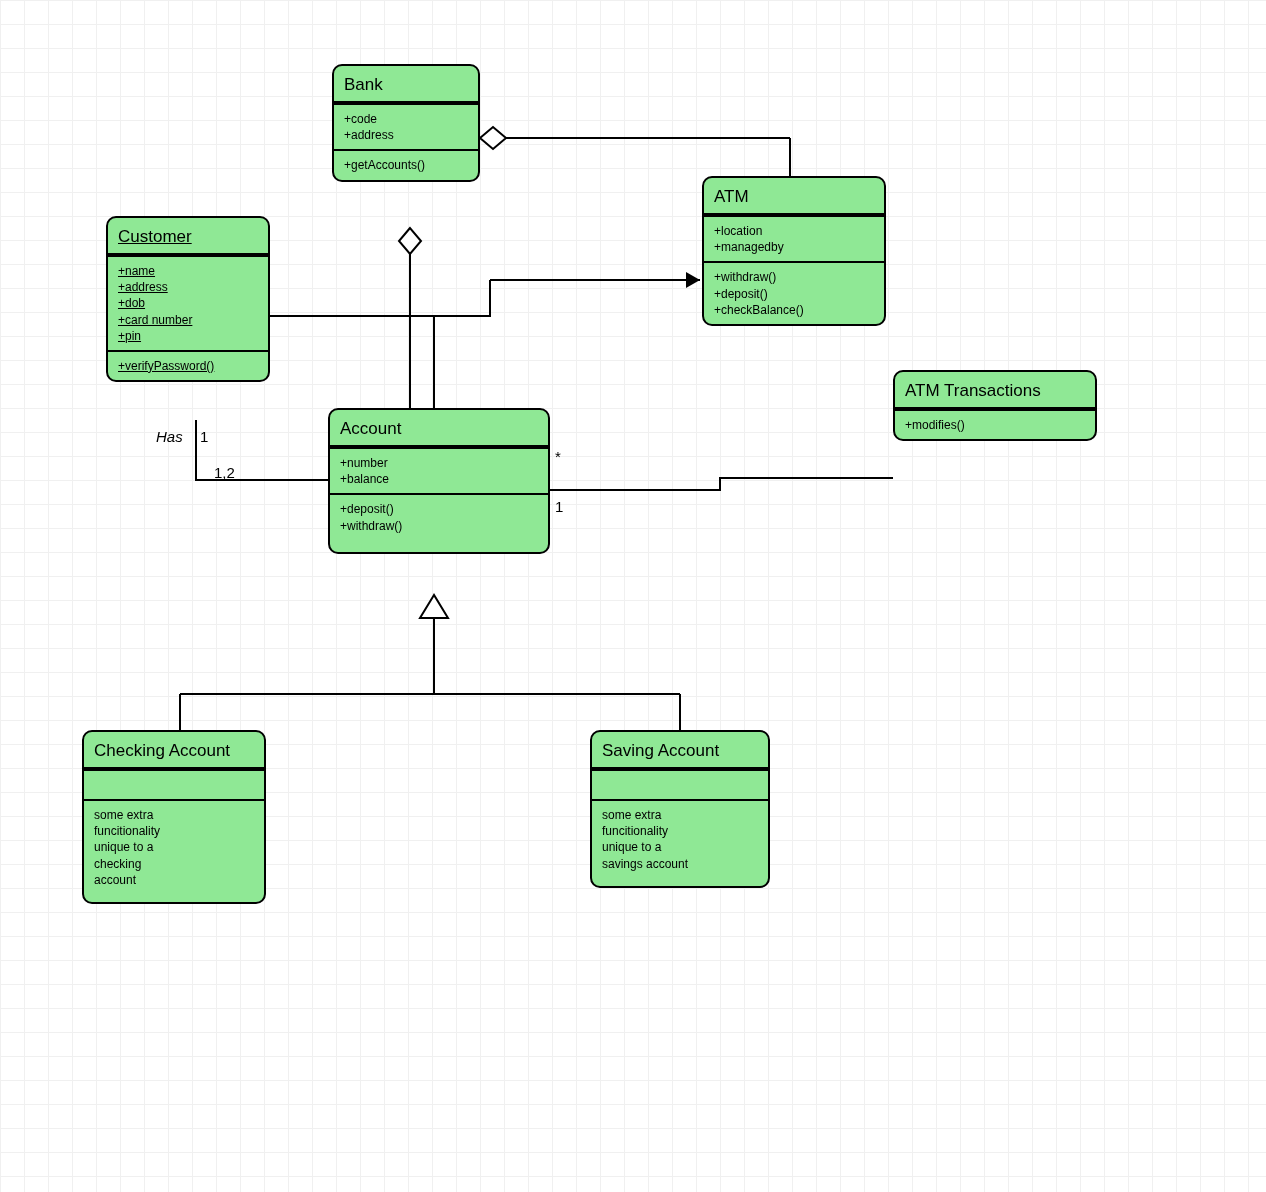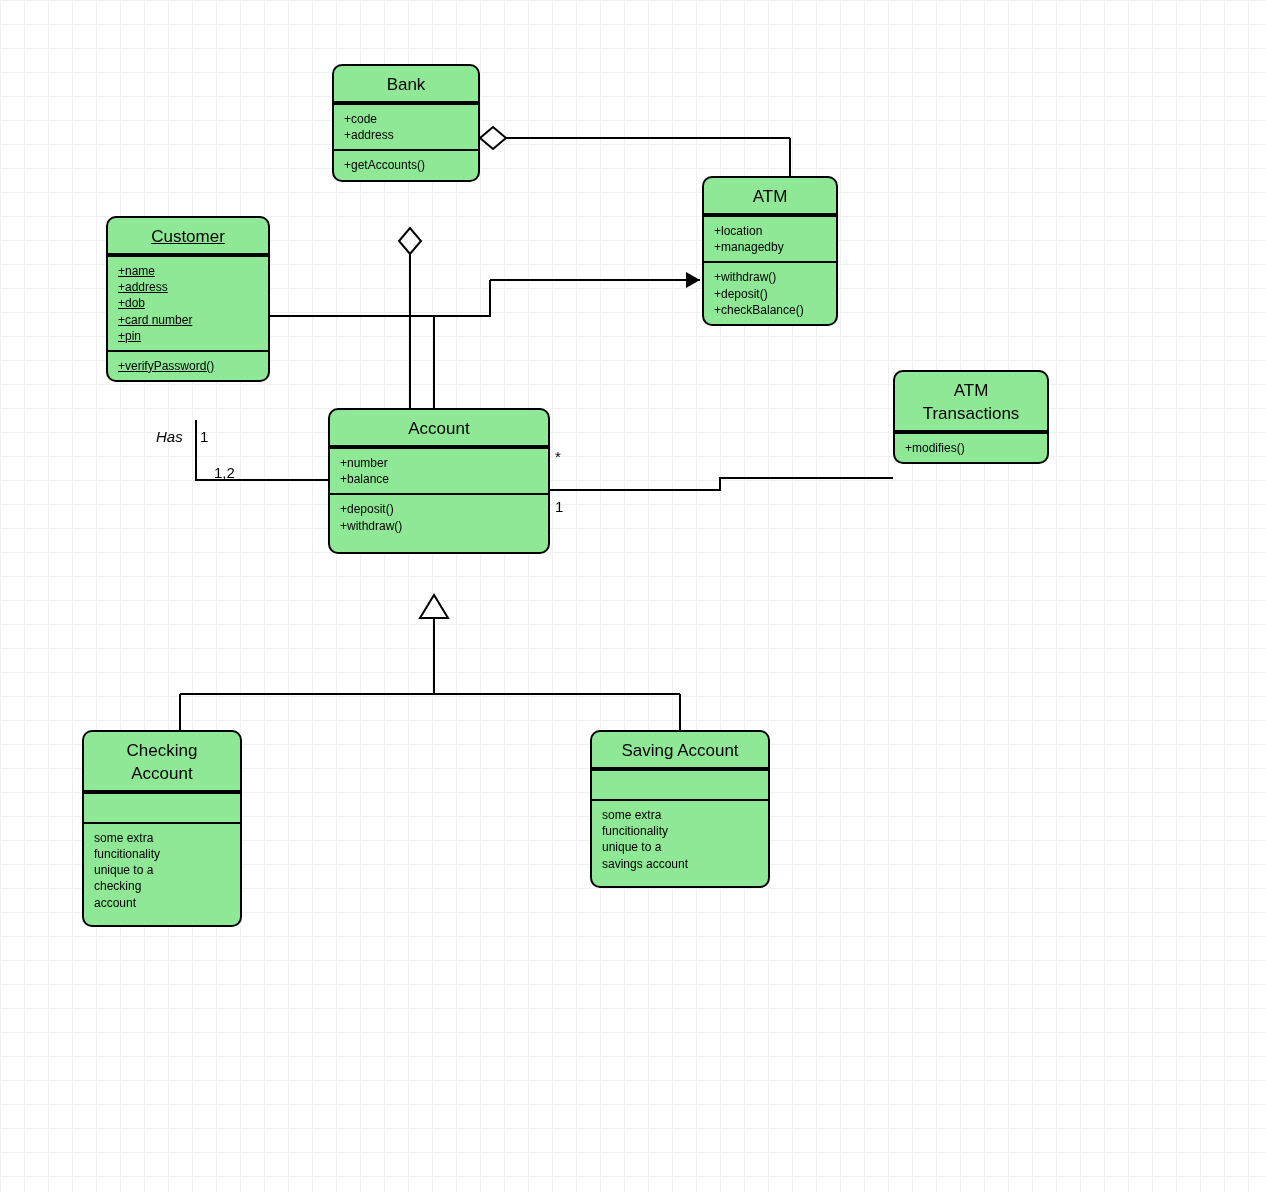--- a/index.html
+++ b/index.html
@@ -37,21 +37,20 @@
     overflow: hidden;
   }
   .section {
     border-top: 2px solid #000;
     padding: 6px 10px;
     font-size: 12px;
     line-height: 1.35;
   }
   .section.first {
     border-top: none;
-    text-align: center;
     font-weight: 500;
     padding: 8px 10px 4px 10px;
     font-size: 17px;
   }
   .section.title-underline {
     border-bottom: 2px solid #000;
     padding-bottom: 4px;
   }
   .section.empty {
     min-height: 16px;
@@ -125,38 +124,38 @@
   <div class="section">+code<br>+address</div>
   <div class="section">+getAccounts()</div>
 </div>
 
 <div class="class-box" style="left:106px; top:216px; width:164px;text-decoration:underline;">
   <div class="section first title-underline">Customer</div>
   <div class="section">+name<br>+address<br>+dob<br>+card number<br>+pin</div>
   <div class="section">+verifyPassword()</div>
 </div>
 
-<div class="class-box" style="left:702px; top:176px; width:136px;">
+<div class="class-box" style="left:702px; top:176px; width:184px;">
   <div class="section first title-underline">ATM</div>
   <div class="section">+location<br>+managedby</div>
   <div class="section">+withdraw()<br>+deposit()<br>+checkBalance()</div>
 </div>
 
 <div class="class-box" style="left:328px; top:408px; width:222px;">
   <div class="section first title-underline">Account</div>
   <div class="section">+number<br>+balance</div>
   <div class="section" style="padding-bottom:18px;">+deposit()<br>+withdraw()</div>
 </div>
 
-<div class="class-box" style="left:893px; top:370px; width:156px;">
+<div class="class-box" style="left:893px; top:370px; width:204px;">
   <div class="section first title-underline">ATM Transactions</div>
   <div class="section">+modifies()</div>
 </div>
 
-<div class="class-box" style="left:82px; top:730px; width:160px;">
+<div class="class-box" style="left:82px; top:730px; width:184px;">
   <div class="section first title-underline">Checking Account</div>
   <div class="section empty"></div>
   <div class="section" style="padding-bottom:14px;">some extra<br>funcitionality<br>unique to a<br>checking<br>account</div>
 </div>
 
 <div class="class-box" style="left:590px; top:730px; width:180px;">
   <div class="section first title-underline">Saving Account</div>
   <div class="section empty"></div>
   <div class="section" style="padding-bottom:14px;">some extra<br>funcitionality<br>unique to a<br>savings account</div>
 </div>

